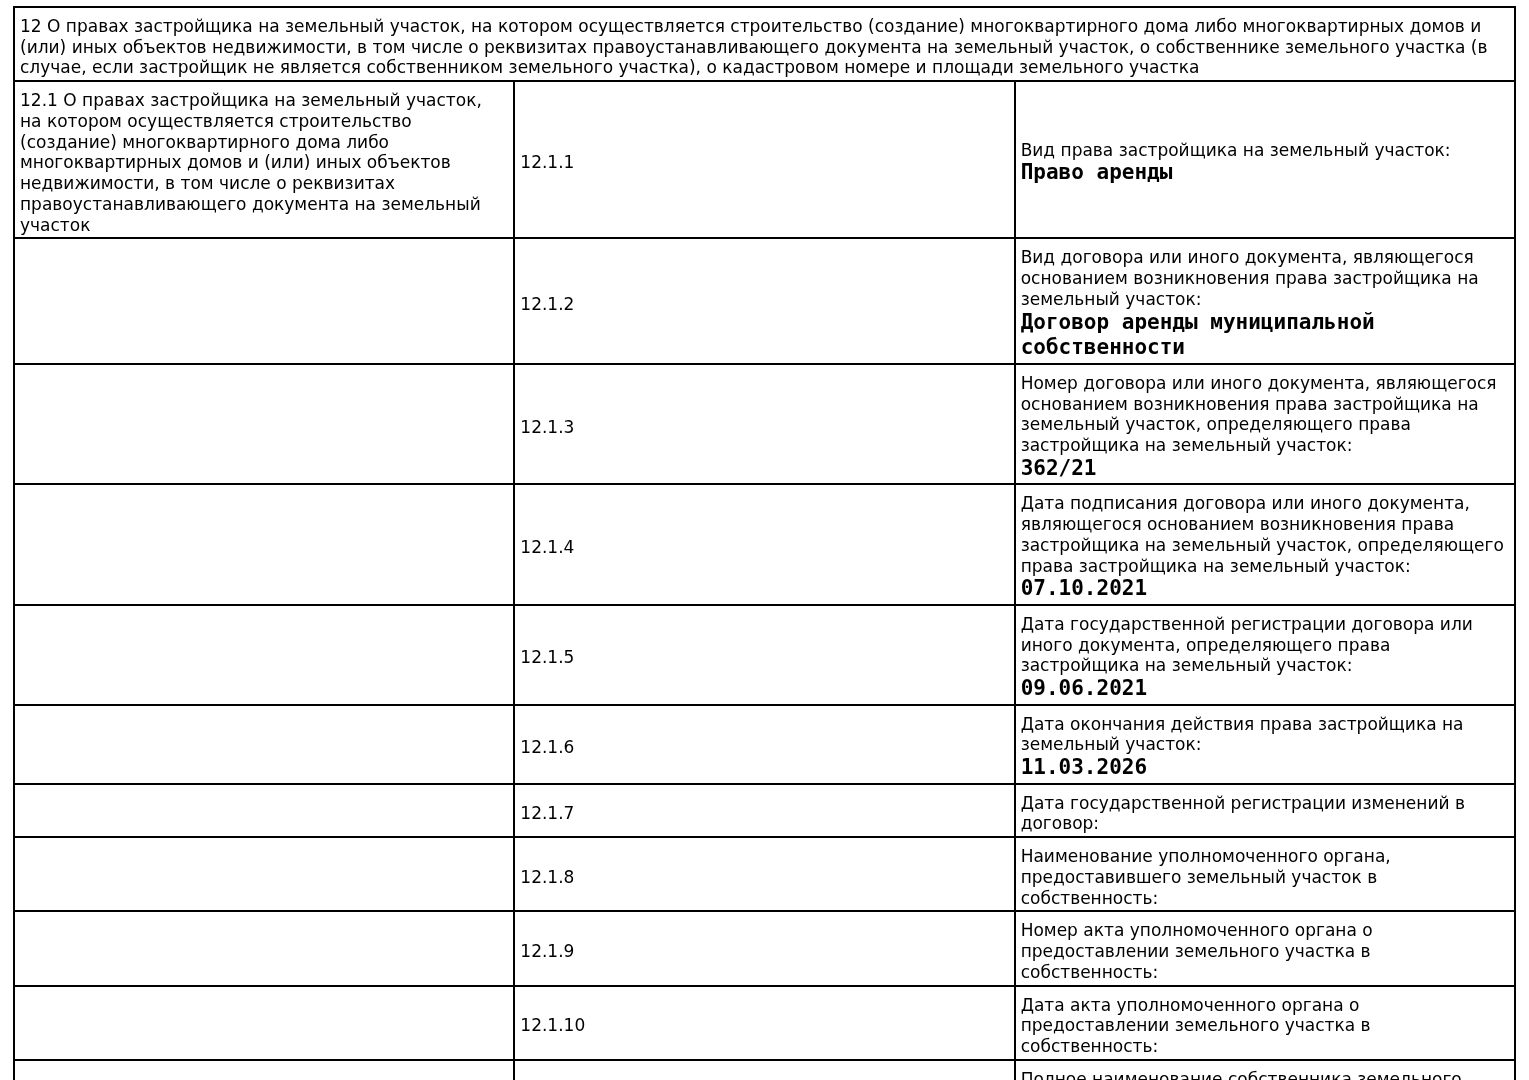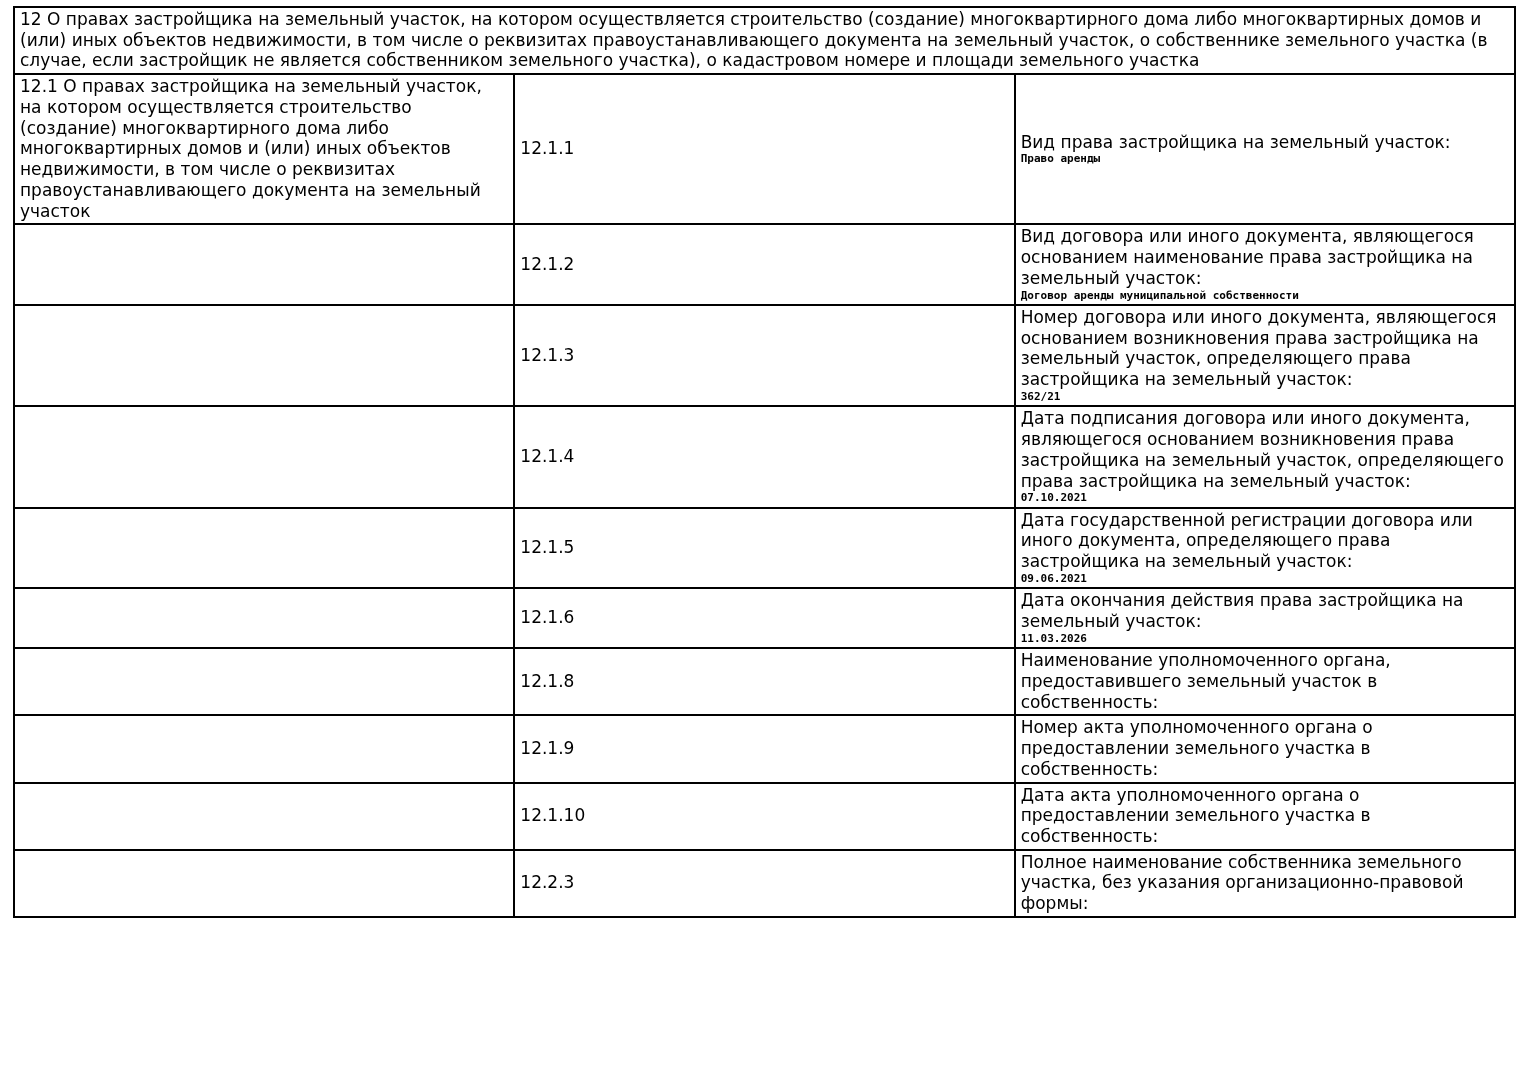--- a/index.html
+++ b/index.html
@@ -15,21 +15,21 @@
     background: #ffffff;
     overflow: hidden;
   }
   table.decl {
     border-collapse: collapse;
     width: 100%;
     table-layout: fixed;
   }
   table.decl td {
     border: 2px solid #000000;
-    padding: 1px 5px 2px 5px;
+    padding: 8px 5px 2px 5px;
     font-size: 17px;
     line-height: 1.22;
     vertical-align: middle;
     word-wrap: break-word;
   }
   td.c-header {
     vertical-align: top;
     font-size: 17px;
   }
   td.c-section {
@@ -40,21 +40,21 @@
     width: 100px;
     vertical-align: middle;
   }
   td.c-content {
     vertical-align: middle;
   }
   .label { font-weight: normal; }
   .value {
     font-family: "DejaVu Sans Mono", "Liberation Mono", monospace;
     font-weight: bold;
-    font-size: 11px;
+    font-size: 21px;
   }
 </style>
 </head>
 <body>
 
 <div class="page">
   <table class="decl">
     <tbody>
       <tr>
         <td class="c-header" colspan="3">12 О правах застройщика на земельный участок, на котором осуществляется строительство (создание) многоквартирного дома либо многоквартирных домов и (или) иных объектов недвижимости, в том числе о реквизитах правоустанавливающего документа на земельный участок, о собственнике земельного участка (в случае, если застройщик не является собственником земельного участка), о кадастровом номере и площади земельного участка</td>
@@ -64,21 +64,21 @@
           <td class="c-code">12.1.1</td>
           <td class="c-content">
             <div class="label">Вид права застройщика на земельный участок:</div>
             <div class="value">Право аренды</div>
           </td>
         </tr>
         <tr>
           <td class="c-section"></td>
           <td class="c-code">12.1.2</td>
           <td class="c-content">
-            <div class="label">Вид договора или иного документа, являющегося основанием наименование права застройщика на земельный участок:</div>
+            <div class="label">Вид договора или иного документа, являющегося основанием возникновения права застройщика на земельный участок:</div>
             <div class="value">Договор аренды муниципальной собственности</div>
           </td>
         </tr>
         <tr>
           <td class="c-section"></td>
           <td class="c-code">12.1.3</td>
           <td class="c-content">
             <div class="label">Номер договора или иного документа, являющегося основанием возникновения права застройщика на земельный участок, определяющего права застройщика на земельный участок:</div>
             <div class="value">362/21</div>
           </td>
@@ -102,20 +102,27 @@
         <tr>
           <td class="c-section"></td>
           <td class="c-code">12.1.6</td>
           <td class="c-content">
             <div class="label">Дата окончания действия права застройщика на земельный участок:</div>
             <div class="value">11.03.2026</div>
           </td>
         </tr>
         <tr>
           <td class="c-section"></td>
+          <td class="c-code">12.1.7</td>
+          <td class="c-content">
+            <div class="label">Дата государственной регистрации изменений в договор:</div>
+          </td>
+        </tr>
+        <tr>
+          <td class="c-section"></td>
           <td class="c-code">12.1.8</td>
           <td class="c-content">
             <div class="label">Наименование уполномоченного органа, предоставившего земельный участок в собственность:</div>
           </td>
         </tr>
         <tr>
           <td class="c-section"></td>
           <td class="c-code">12.1.9</td>
           <td class="c-content">
             <div class="label">Номер акта уполномоченного органа о предоставлении земельного участка в собственность:</div>

